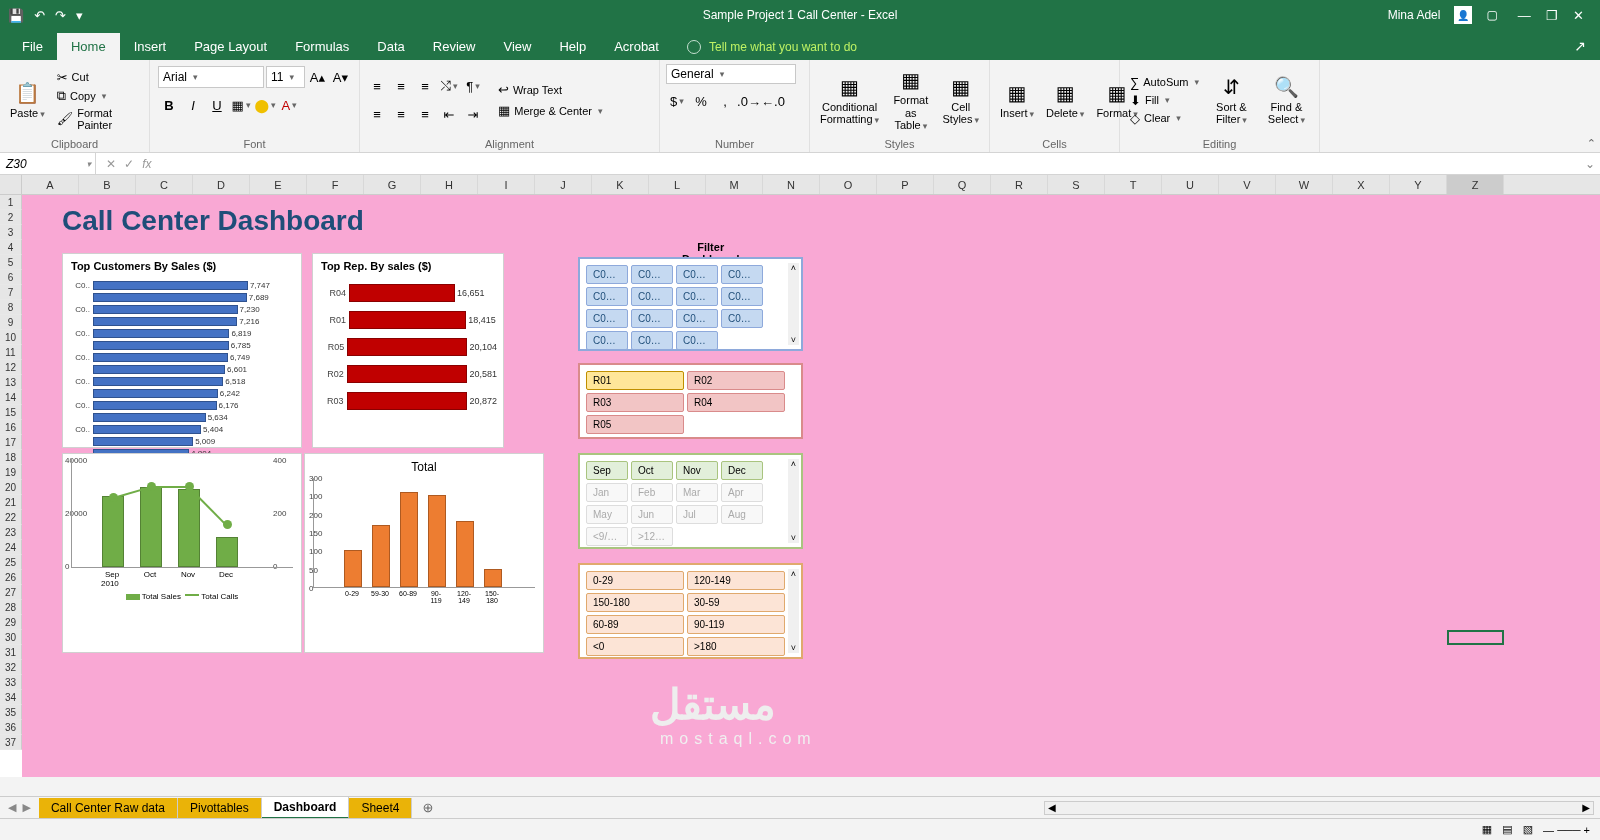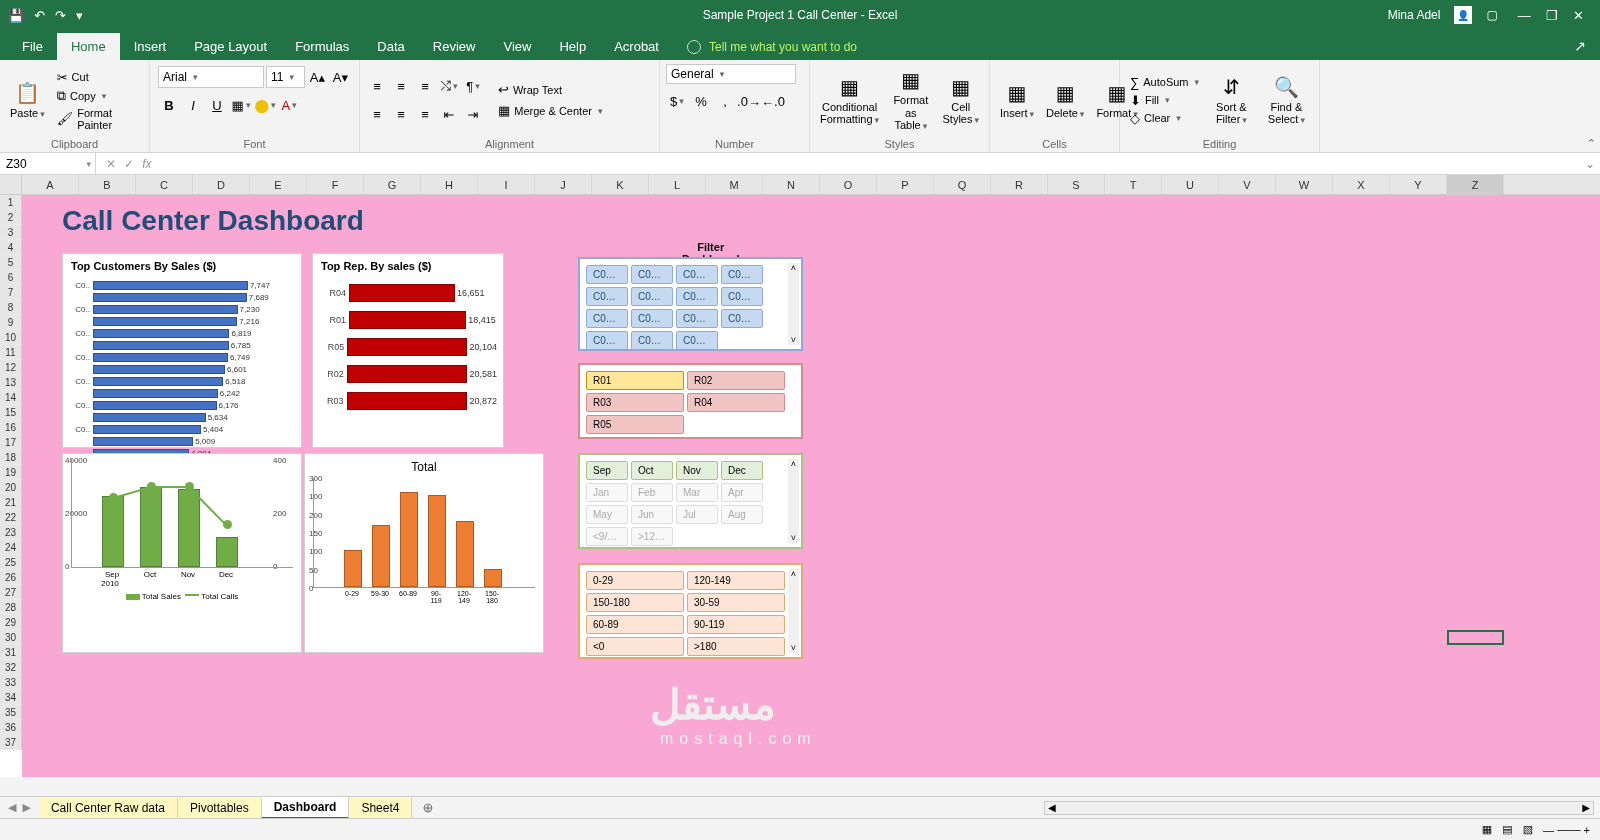--- a/index.html
+++ b/index.html
@@ -33,21 +33,21 @@
 .mini-btn { display: flex; align-items: center; gap: 4px; font-size: 11px; padding: 1px 4px; cursor: pointer; }
 .ico-sm { font-size: 13px; }
 .sel { border: 1px solid #c8c8c8; background: #fff; padding: 2px 4px; font-size: 12px; display: inline-flex; align-items: center; gap: 4px; }
 .caret::after { content: "▾"; font-size: 9px; color: #666; margin-left: 2px; }
 .btnrow { display: flex; gap: 2px; }
 .tbtn { width: 22px; height: 22px; display: inline-flex; align-items: center; justify-content: center; cursor: pointer; font-size: 13px; }
 .collapse-rib { position: absolute; right: 4px; bottom: 2px; font-size: 11px; color: #666; cursor: pointer; }
 
 
 .fbar { background: #fff; border-bottom: 1px solid #d4d4d4; height: 22px; display: flex; align-items: stretch; }
-.namebox { width: 96px; border-right: 1px solid #d4d4d4; display: flex; align-items: center; padding: 0 6px; font-size: 12px; position: relative; }
+.namebox { width: 96px; border-right: 1px solid #d4d4d4; display: flex; align-items: center; padding: 0 6px; font-size: 12px; position: relative; font-style: italic; }
 .namebox::after { content:"▾"; position:absolute; right:4px; font-size:9px; color:#888; }
 .fx-btns { display: flex; align-items: center; gap: 8px; padding: 0 10px; color: #999; }
 .fx-input { flex: 1; border: none; outline: none; padding: 0 6px; }
 .fbar-expand { width: 20px; display:flex; align-items:center; justify-content:center; color:#888; cursor:pointer; }
 
 
 .grid-wrap { position: relative; background: #fff; height: 602px; }
 .col-headers { display: flex; height: 20px; background: #e6e6e6; border-bottom: 1px solid #ccc; position: absolute; top:0; left:0; right:0; }
 .corner { width: 22px; border-right: 1px solid #ccc; background:#e6e6e6; }
 .ch { flex: 0 0 57px; text-align: center; font-size: 11px; color: #333; border-right: 1px solid #d8d8d8; line-height: 20px; }
@@ -94,21 +94,21 @@
 .vbar.orange { background:#ed7d31; border-color:#ae5a21; width:18px;}
 .axis-y { position:absolute; left:2px; font-size:8px; color:#444; }
 .legend { font-size:8px; text-align:center; padding-top:4px; }
 .legend .sw { display:inline-block; width:14px; height:6px; vertical-align:middle; margin-right:2px;}
 .line-pt { width:9px; height:9px; background:#70ad47; border-radius:50%; position:absolute; }
 .line-seg { height:2px; background:#70ad47; position:absolute; }
 
 
 .sheet-tabs { position: absolute; bottom: 22px; left: 0; right: 0; height: 22px; background: #f3f3f3; border-top: 1px solid #ccc; display: flex; align-items: center; }
 .st-nav { padding: 0 8px; color: #888; font-size: 11px; display:flex; gap:6px;}
-.stab { padding: 3px 12px; font-size: 12px; border-right: 1px solid #ccc; cursor: pointer; background:#fef9c3; }
+.stab { padding: 3px 12px; font-size: 12px; border-right: 1px solid #ccc; cursor: pointer; background:#eab308; }
 .stab.active { background: #fff; border-bottom: 2px solid #217346; font-weight:600; }
 .stab-add { padding: 0 10px; font-size: 13px; color: #666; cursor:pointer; }
 .hscroll { flex:1; display:flex; justify-content:flex-end; padding-right:6px; }
 .hsbar { width:550px; height:14px; background:#f0f0f0; border:1px solid #ccc; display:flex; justify-content:space-between; align-items:center; font-size:10px; padding:0 3px;}
 
 
 .statusbar { position: absolute; bottom: 0; left: 0; right: 0; height: 22px; background: #f3f3f3; border-top: 1px solid #ccc; display:flex; align-items:center; justify-content:flex-end; padding:0 10px; font-size:11px; gap:10px;}
 .watermark { position:absolute; left:650px; top:680px; font-size:42px; color:#eee; font-weight:bold; pointer-events:none; letter-spacing:2px;}
 .watermark2 { position:absolute; left:660px; top:730px; font-size:16px; color:#f0f0f0; letter-spacing:6px; pointer-events:none;}
 </style>

